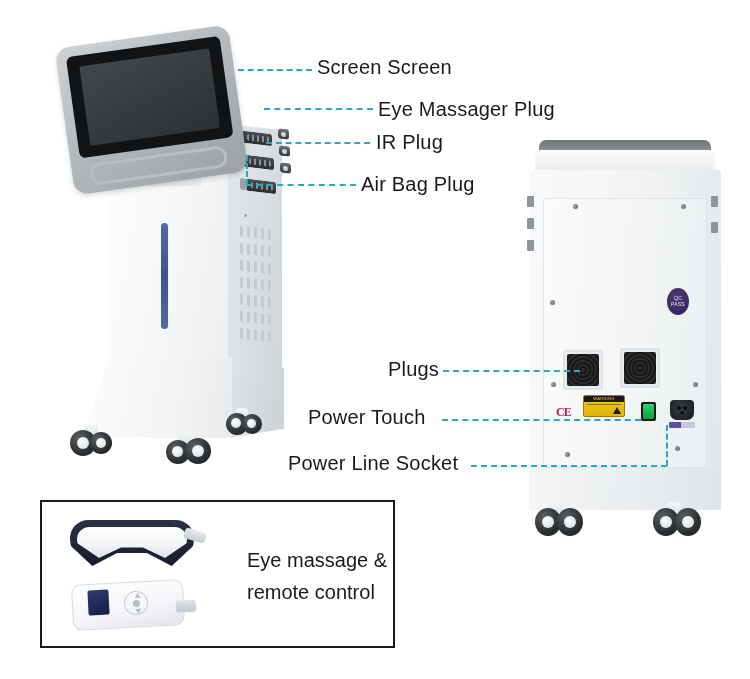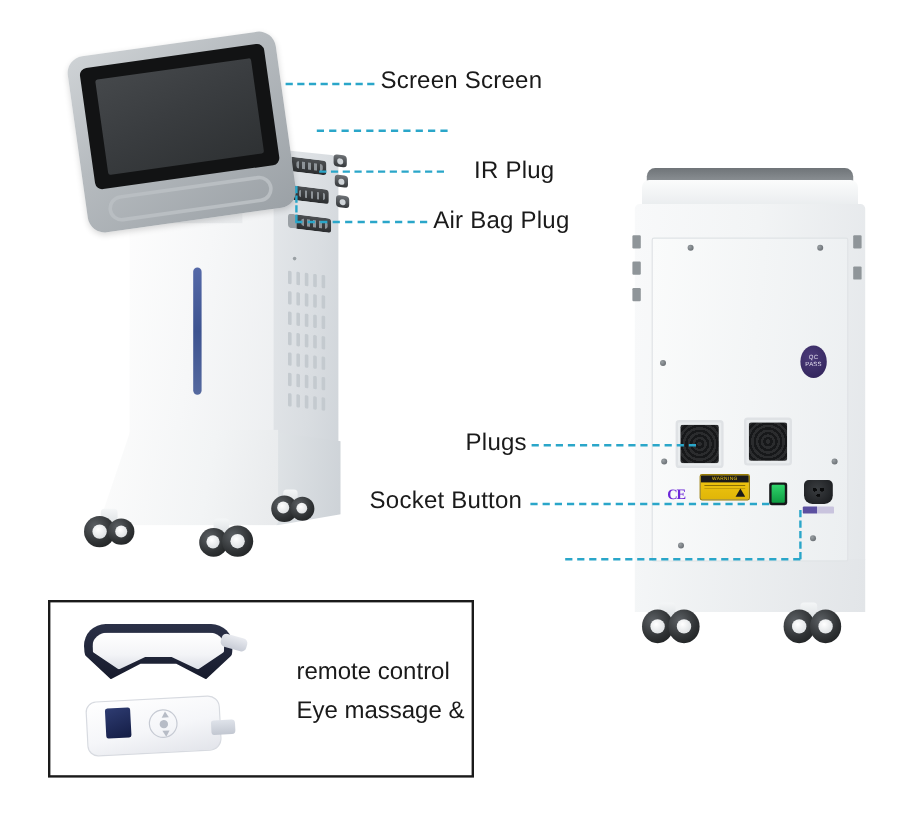--- a/index.html
+++ b/index.html
@@ -287,21 +287,21 @@
   .warn-label .wl-tri {
     position:absolute; right:3px; bottom:2px;
     width:0;height:0;
     border-left:4px solid transparent;
     border-right:4px solid transparent;
     border-bottom:7px solid #1a1a1a;
   }
   .ce-mark {
     position: absolute;
     width: 22px; height: 13px;
-    color: #6d28d9;
+    color: #be185d;
     font-size: 12px;
     font-weight: bold;
     font-family: "Liberation Serif", serif;
     letter-spacing: -1px;
     line-height: 13px;
   }
   .power-switch {
     position: absolute;
     width: 15px; height: 19px;
     background: #16181a;
@@ -564,34 +564,36 @@
       <div class="hub" style="left:7px;  top:14px; width:12px; height:12px;"></div>
       <div class="tyre" style="left:22px; top:6px; width:26px; height:28px;"></div>
       <div class="hub" style="left:29px; top:14px; width:12px; height:12px;"></div>
     </div>
   </div>
 
   <div class="leader" style="left:238px; top:69px; width:74px;"></div>
   <div class="anno" style="left:317px; top:56px;">Screen Screen</div>
 
   <div class="leader" style="left:264px; top:108px; width:109px;"></div>
+  <div class="anno" style="left:378px; top:98px;">Eye Massager Plug</div>
 
   <div class="leader" style="left:266px; top:142px; width:104px;"></div>
-  <div class="anno" style="left:395px; top:131px;">IR Plug</div>
+  <div class="anno" style="left:376px; top:131px;">IR Plug</div>
 
   <div class="leader-v" style="left:246px; top:155px; height:30px;"></div>
   <div class="leader" style="left:246px; top:184px; width:110px;"></div>
   <div class="anno" style="left:361px; top:173px;">Air Bag Plug</div>
 
   <div class="anno" style="left:388px; top:358px;">Plugs</div>
   <div class="leader" style="left:443px; top:370px; width:137px;"></div>
 
-  <div class="anno" style="left:308px; top:406px;">Socket Button</div>
+  <div class="anno" style="left:308px; top:406px;">Power Touch</div>
   <div class="leader" style="left:442px; top:419px; width:199px;"></div>
 
+  <div class="anno" style="left:288px; top:452px;">Power Line Socket</div>
   <div class="leader" style="left:471px; top:465px; width:196px;"></div>
   <div class="leader-v" style="left:666px; top:425px; height:41px;"></div>
 
   <div id="accessory-box">
 
     <div class="mask-goggles">
       <div class="mg-band"></div>
       <div class="mg-front"></div>
       <div class="mg-strap"></div>
     </div>
@@ -600,18 +602,18 @@
       <div class="rc-body"></div>
       <div class="rc-lcd"></div>
       <div class="rc-pad">
           <div class="rc-arrow" style="top: 1px; left: 10px; border-left: 3px solid transparent; border-right: 3px solid transparent; border-bottom: 5px solid rgb(183, 188, 198);"></div>
           <div class="rc-arrow" style="top: 17px; left: 10px; border-left: 3px solid transparent; border-right: 3px solid transparent; border-top: 5px solid rgb(183, 188, 198);"></div>
         </div>
       <div class="rc-plug"></div>
     </div>
 
     <div class="acc-caption">
+      <div>Eye massage &amp;</div>
       <div>remote control</div>
-      <div>Eye massage &amp;</div>
     </div>
   </div>
 
 </div>
 
 </body></html>

